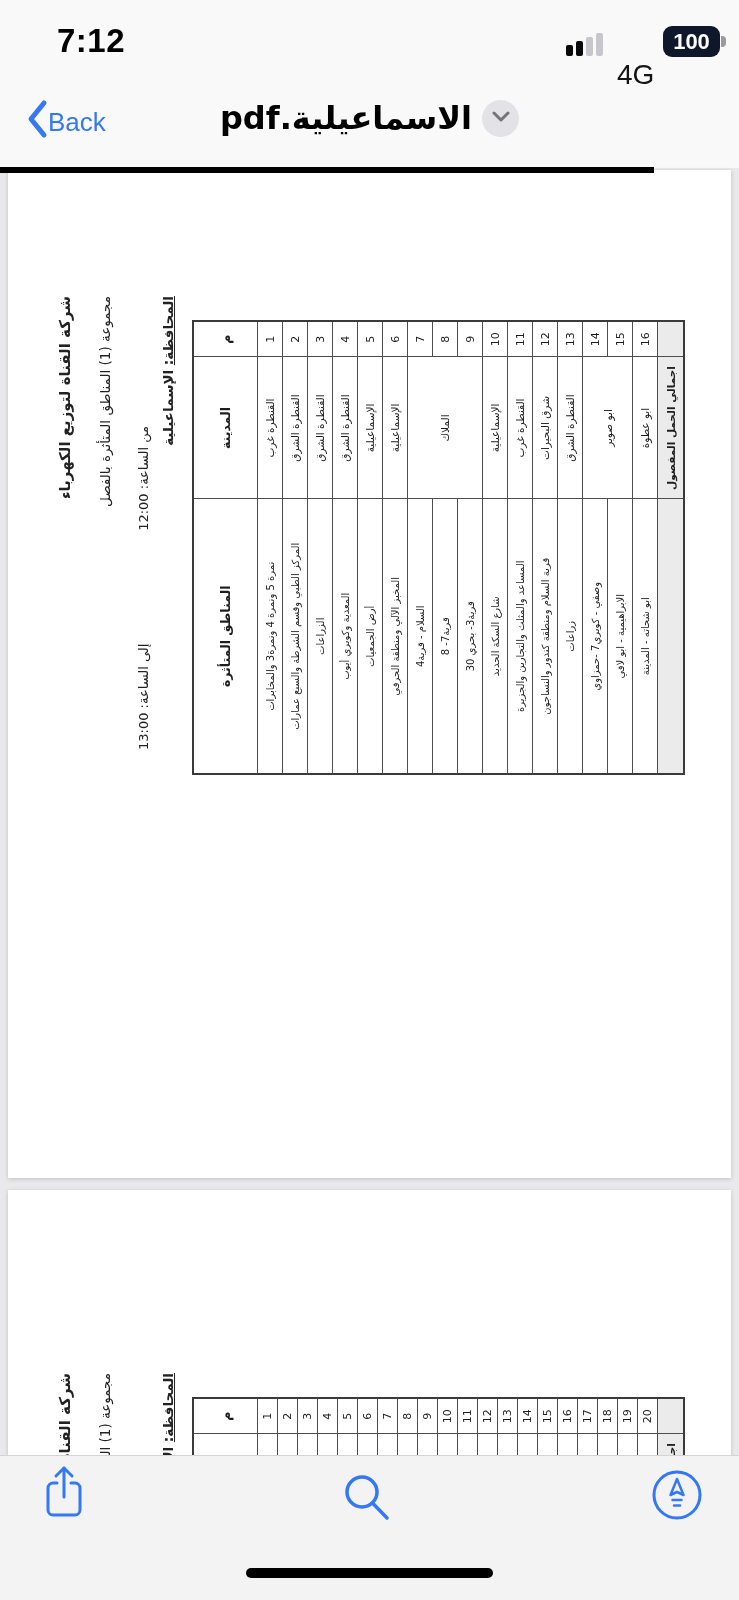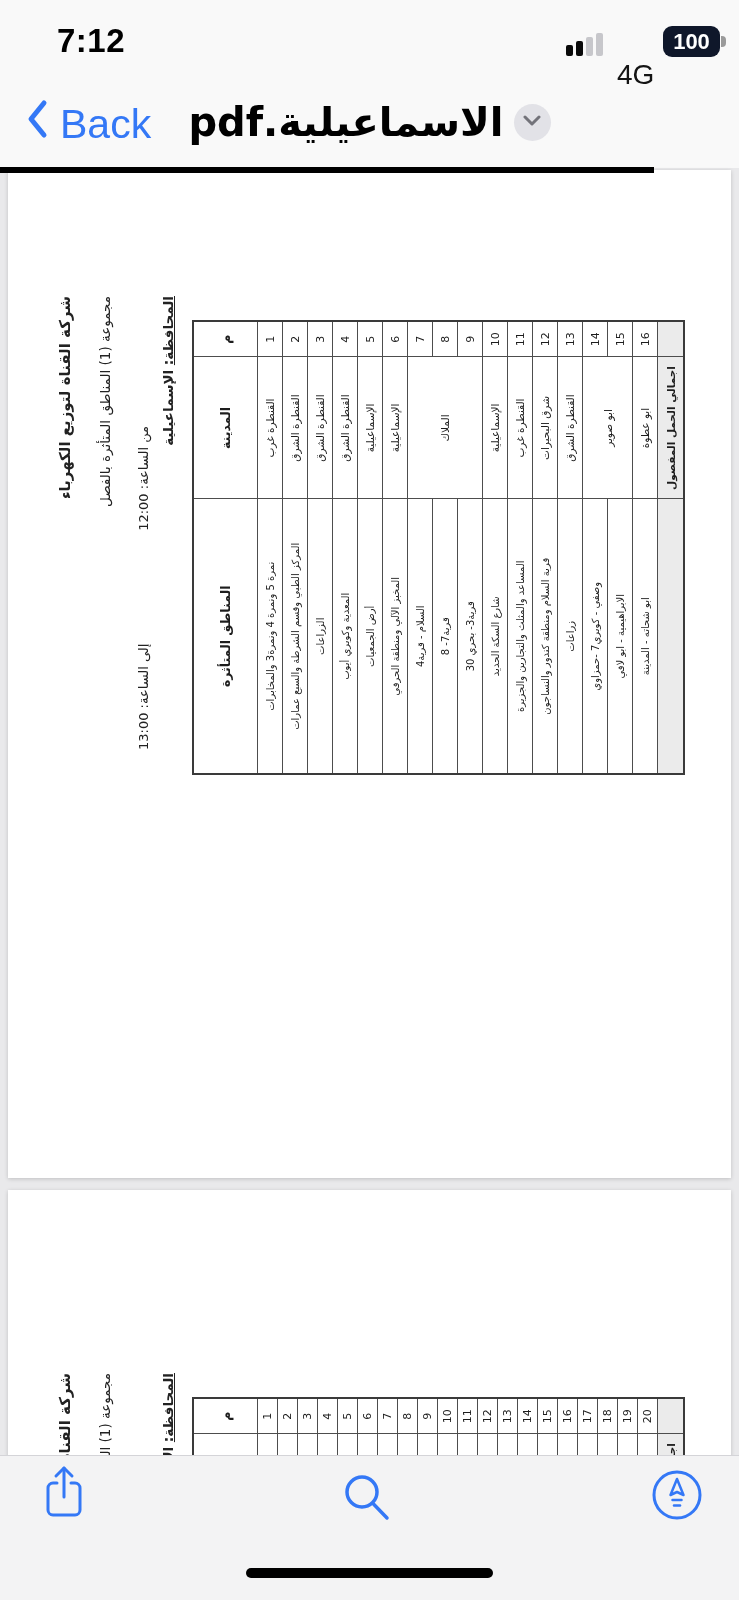--- a/index.html
+++ b/index.html
@@ -17,25 +17,25 @@
   .sig .b2{height:15px;background:#0a0a0a;}
   .sig .b3{height:19px;background:#c7c7cb;}
   .sig .b4{height:23px;background:#c7c7cb;}
   .net{position:absolute;left:617px;top:27px;font-size:28px;color:#141414;margin-top:32px;}
   .batt{position:absolute;left:663px;top:26px;width:57px;height:31px;background:#0f172a;border-radius:9px;
         color:#fff;font-size:22px;font-weight:bold;display:flex;align-items:center;justify-content:center;}
   .batt-nub{position:absolute;left:721px;top:36px;width:5px;height:11px;background:rgba(0,0,0,.38);
             border-radius:0 4px 4px 0;}
 
   
-  .back{position:absolute;left:26px;top:99px;display:flex;align-items:center;gap:12px;
-        color:#3478F6;font-size:41px;z-index:21;cursor:pointer;}
+  .back{position:absolute;left:26px;top:99px;display:flex;align-items:center;gap:0;
+        color:#3478F6;font-size:26px;z-index:21;cursor:pointer;}
   .title-wrap{position:absolute;left:0;top:99px;width:739px;display:flex;justify-content:center;
               align-items:center;gap:10px;z-index:20;}
-  .title{font-size:40px;font-weight:bold;color:#000;direction:rtl;}
+  .title{font-size:32px;font-weight:bold;color:#000;direction:rtl;}
   .title-menu{width:37px;height:37px;border-radius:50%;background:#e2e2e7;display:flex;
               align-items:center;justify-content:center;cursor:pointer;}
 
   
   .viewer{position:absolute;left:0;top:168px;width:739px;height:1432px;background:#e9e9eb;}
   .page{position:absolute;left:8px;width:723px;background:#fff;box-shadow:0 1px 4px rgba(0,0,0,.18);}
   .page1{top:2px;height:1008px;}
   .page2{top:1022px;height:578px;}
 
   .rot-wrap{position:absolute;left:47px;top:118px;width:610px;height:490px;}

